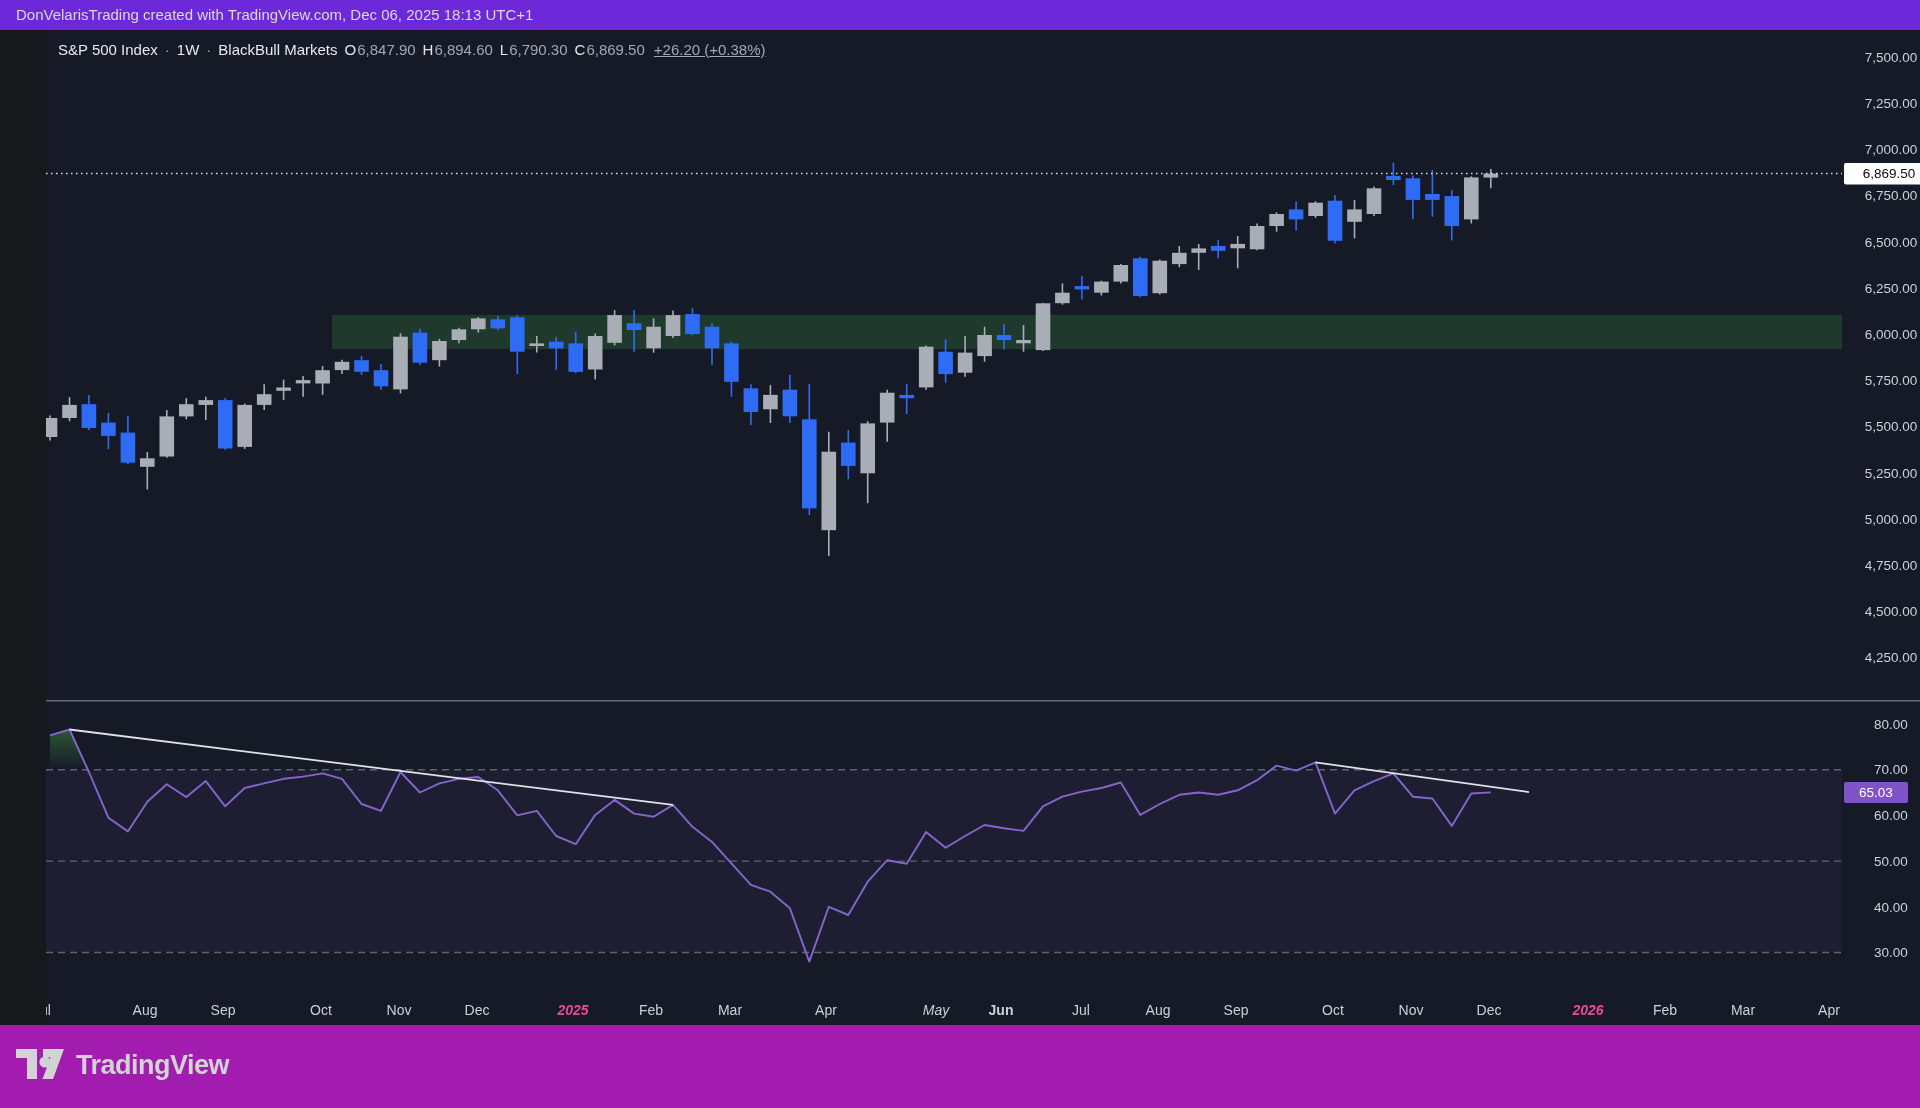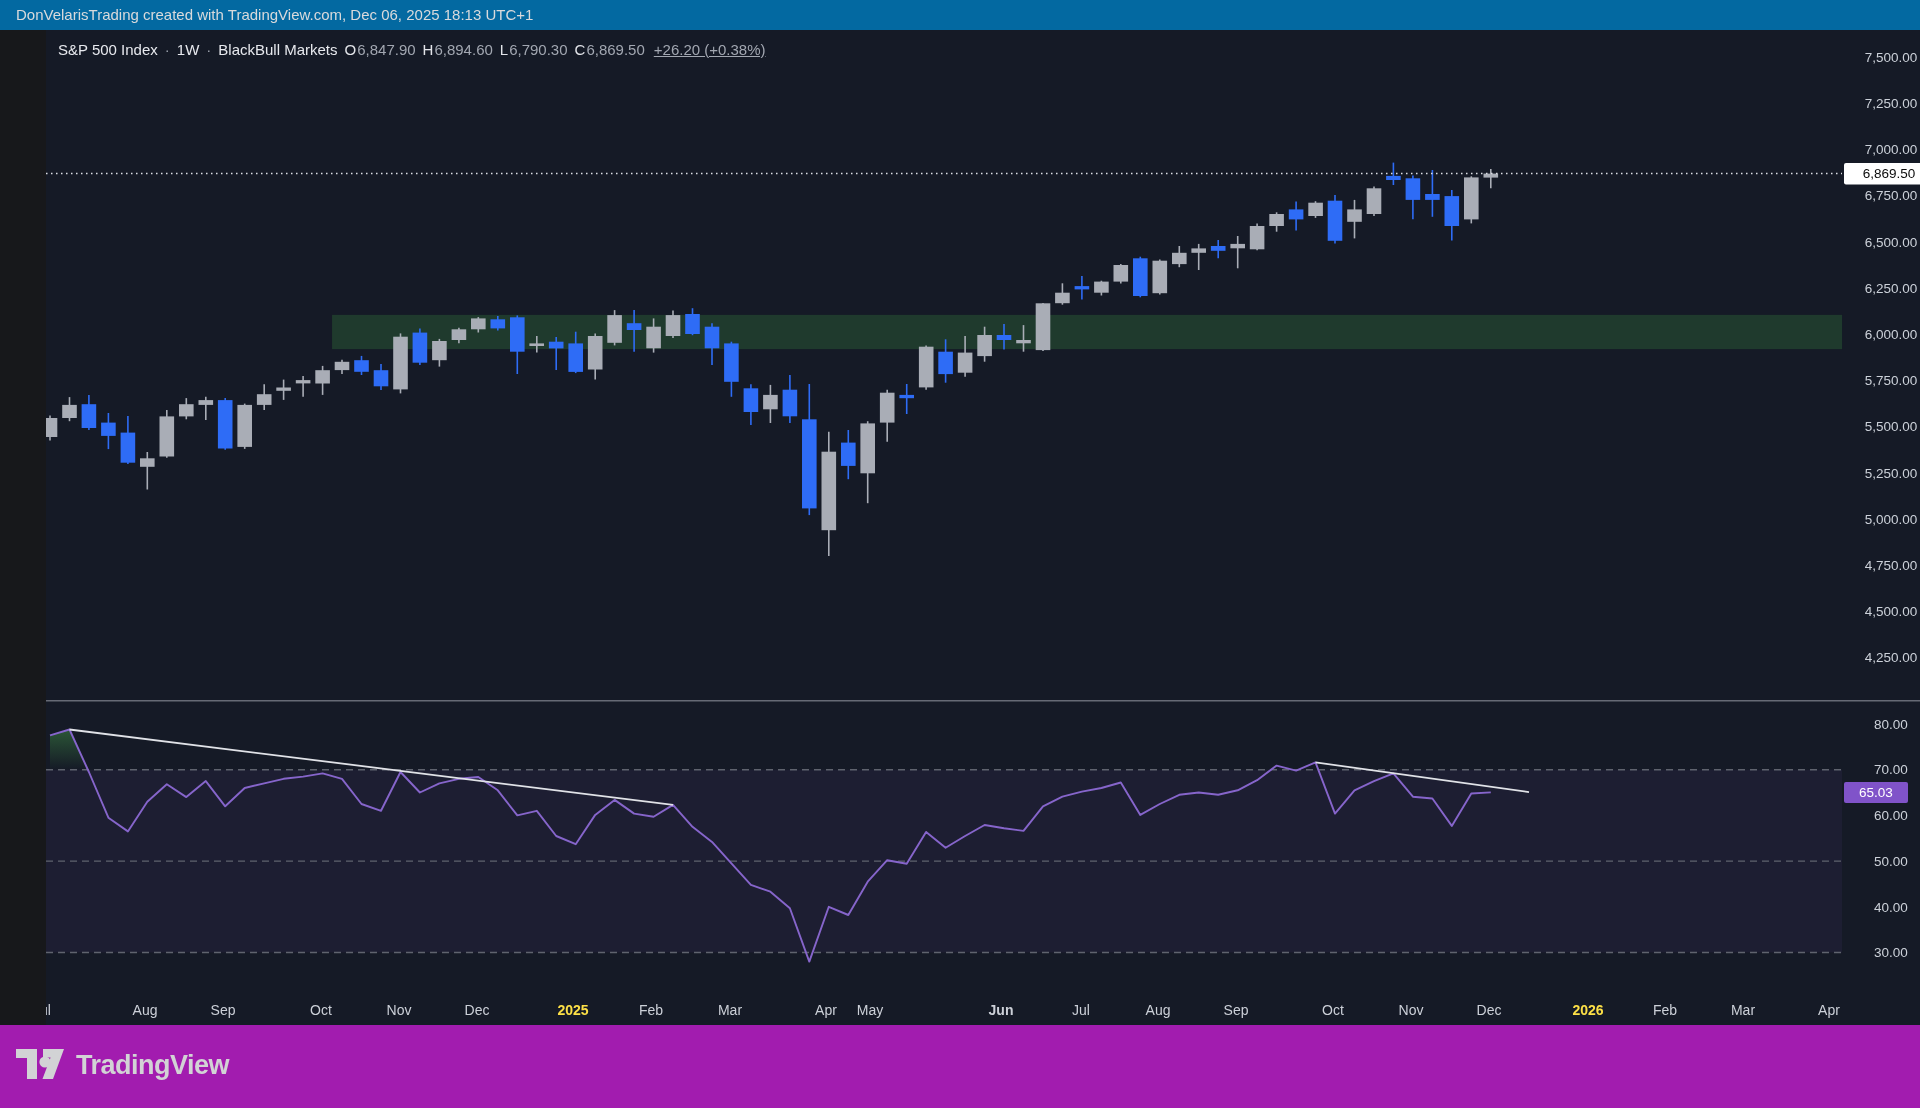--- a/index.html
+++ b/index.html
@@ -1,30 +1,30 @@
 <!DOCTYPE html>
 <html><head>
 <meta charset="utf-8">
 <style>
   html,body{margin:0;padding:0;background:#17181b;width:1920px;height:1108px;overflow:hidden;
     font-family:"Liberation Sans",sans-serif;-webkit-font-smoothing:antialiased;}
-  #titlebar{position:absolute;left:0;top:0;width:1920px;height:30px;background:#0369a1;}
+  #titlebar{position:absolute;left:0;top:0;width:1920px;height:30px;background:#6d28d9;}
   #titlebar .txt{position:absolute;left:16px;top:0;line-height:30px;font-size:15px;font-weight:500;color:#d9dadc;white-space:nowrap;}
   #widget{position:absolute;left:10px;top:30px;width:1898px;height:995px;background:#151a26;margin-left:36px;}
   #chartsvg{position:absolute;left:0;top:0;}
   #symheader{position:absolute;left:12px;top:9px;height:20px;display:flex;align-items:center;gap:7px;font-size:15px;white-space:nowrap;z-index:5;}
   #symheader .name{color:#e7e9ee;font-weight:500;}
   #symheader .dim{color:#9aa0ab;}
   #symheader .pair{display:flex;gap:1px;}
   #symheader .lk{color:#e2e4e9;font-weight:500;}
   #symheader .lv{color:#a2a7b1;}
   #symheader .chg{color:#a2a7b1;margin-left:2px;text-decoration:underline;}
   #timeaxis{position:absolute;left:0;top:965px;width:1796px;height:30px;overflow:hidden;}
   #timeaxis .tl{position:absolute;top:0;transform:translateX(-50%);line-height:30px;font-size:14px;color:#ccd0d8;}
-  #timeaxis .tl.bold{font-weight:bold;color:#fde047;}
+  #timeaxis .tl.bold{font-weight:bold;color:#ec4899;font-style:italic;}
   #footer{position:absolute;left:0;top:1025px;width:1920px;height:83px;background:#a21caf;padding-left:20px;}
   #logo{position:absolute;left:16px;top:24px;display:flex;align-items:center;gap:12px;}
   #logo .lt{font-size:27px;font-weight:bold;color:#d2d3d5;letter-spacing:-0.5px;}
 </style>
 </head>
 <body>
 
 <div id="titlebar">
   <div class="txt">DonVelarisTrading created with TradingView.com, Dec 06, 2025 18:13 UTC+1</div>
 </div>
@@ -256,21 +256,21 @@
       <div class="tl" style="left: -4px;">Jul</div>
       <div class="tl" style="left: 99px;">Aug</div>
       <div class="tl" style="left: 177px;">Sep</div>
       <div class="tl" style="left: 275px;">Oct</div>
       <div class="tl" style="left: 353px;">Nov</div>
       <div class="tl" style="left: 431px;">Dec</div>
       <div class="tl bold" style="left: 527px;">2025</div>
       <div class="tl" style="left: 605px;">Feb</div>
       <div class="tl" style="left: 684px;">Mar</div>
       <div class="tl" style="left: 780px;">Apr</div>
-      <div class="tl" style="left: 824px;">May</div>
+      <div class="tl" style="left: 890px; font-style: italic;">May</div>
       <div class="tl" style="left: 955px; font-weight: bold;">Jun</div>
       <div class="tl" style="left: 1035px;">Jul</div>
       <div class="tl" style="left: 1112px;">Aug</div>
       <div class="tl" style="left: 1190px;">Sep</div>
       <div class="tl" style="left: 1287px;">Oct</div>
       <div class="tl" style="left: 1365px;">Nov</div>
       <div class="tl" style="left: 1443px;">Dec</div>
       <div class="tl bold" style="left: 1542px;">2026</div>
       <div class="tl" style="left: 1619px;">Feb</div>
       <div class="tl" style="left: 1697px;">Mar</div>

